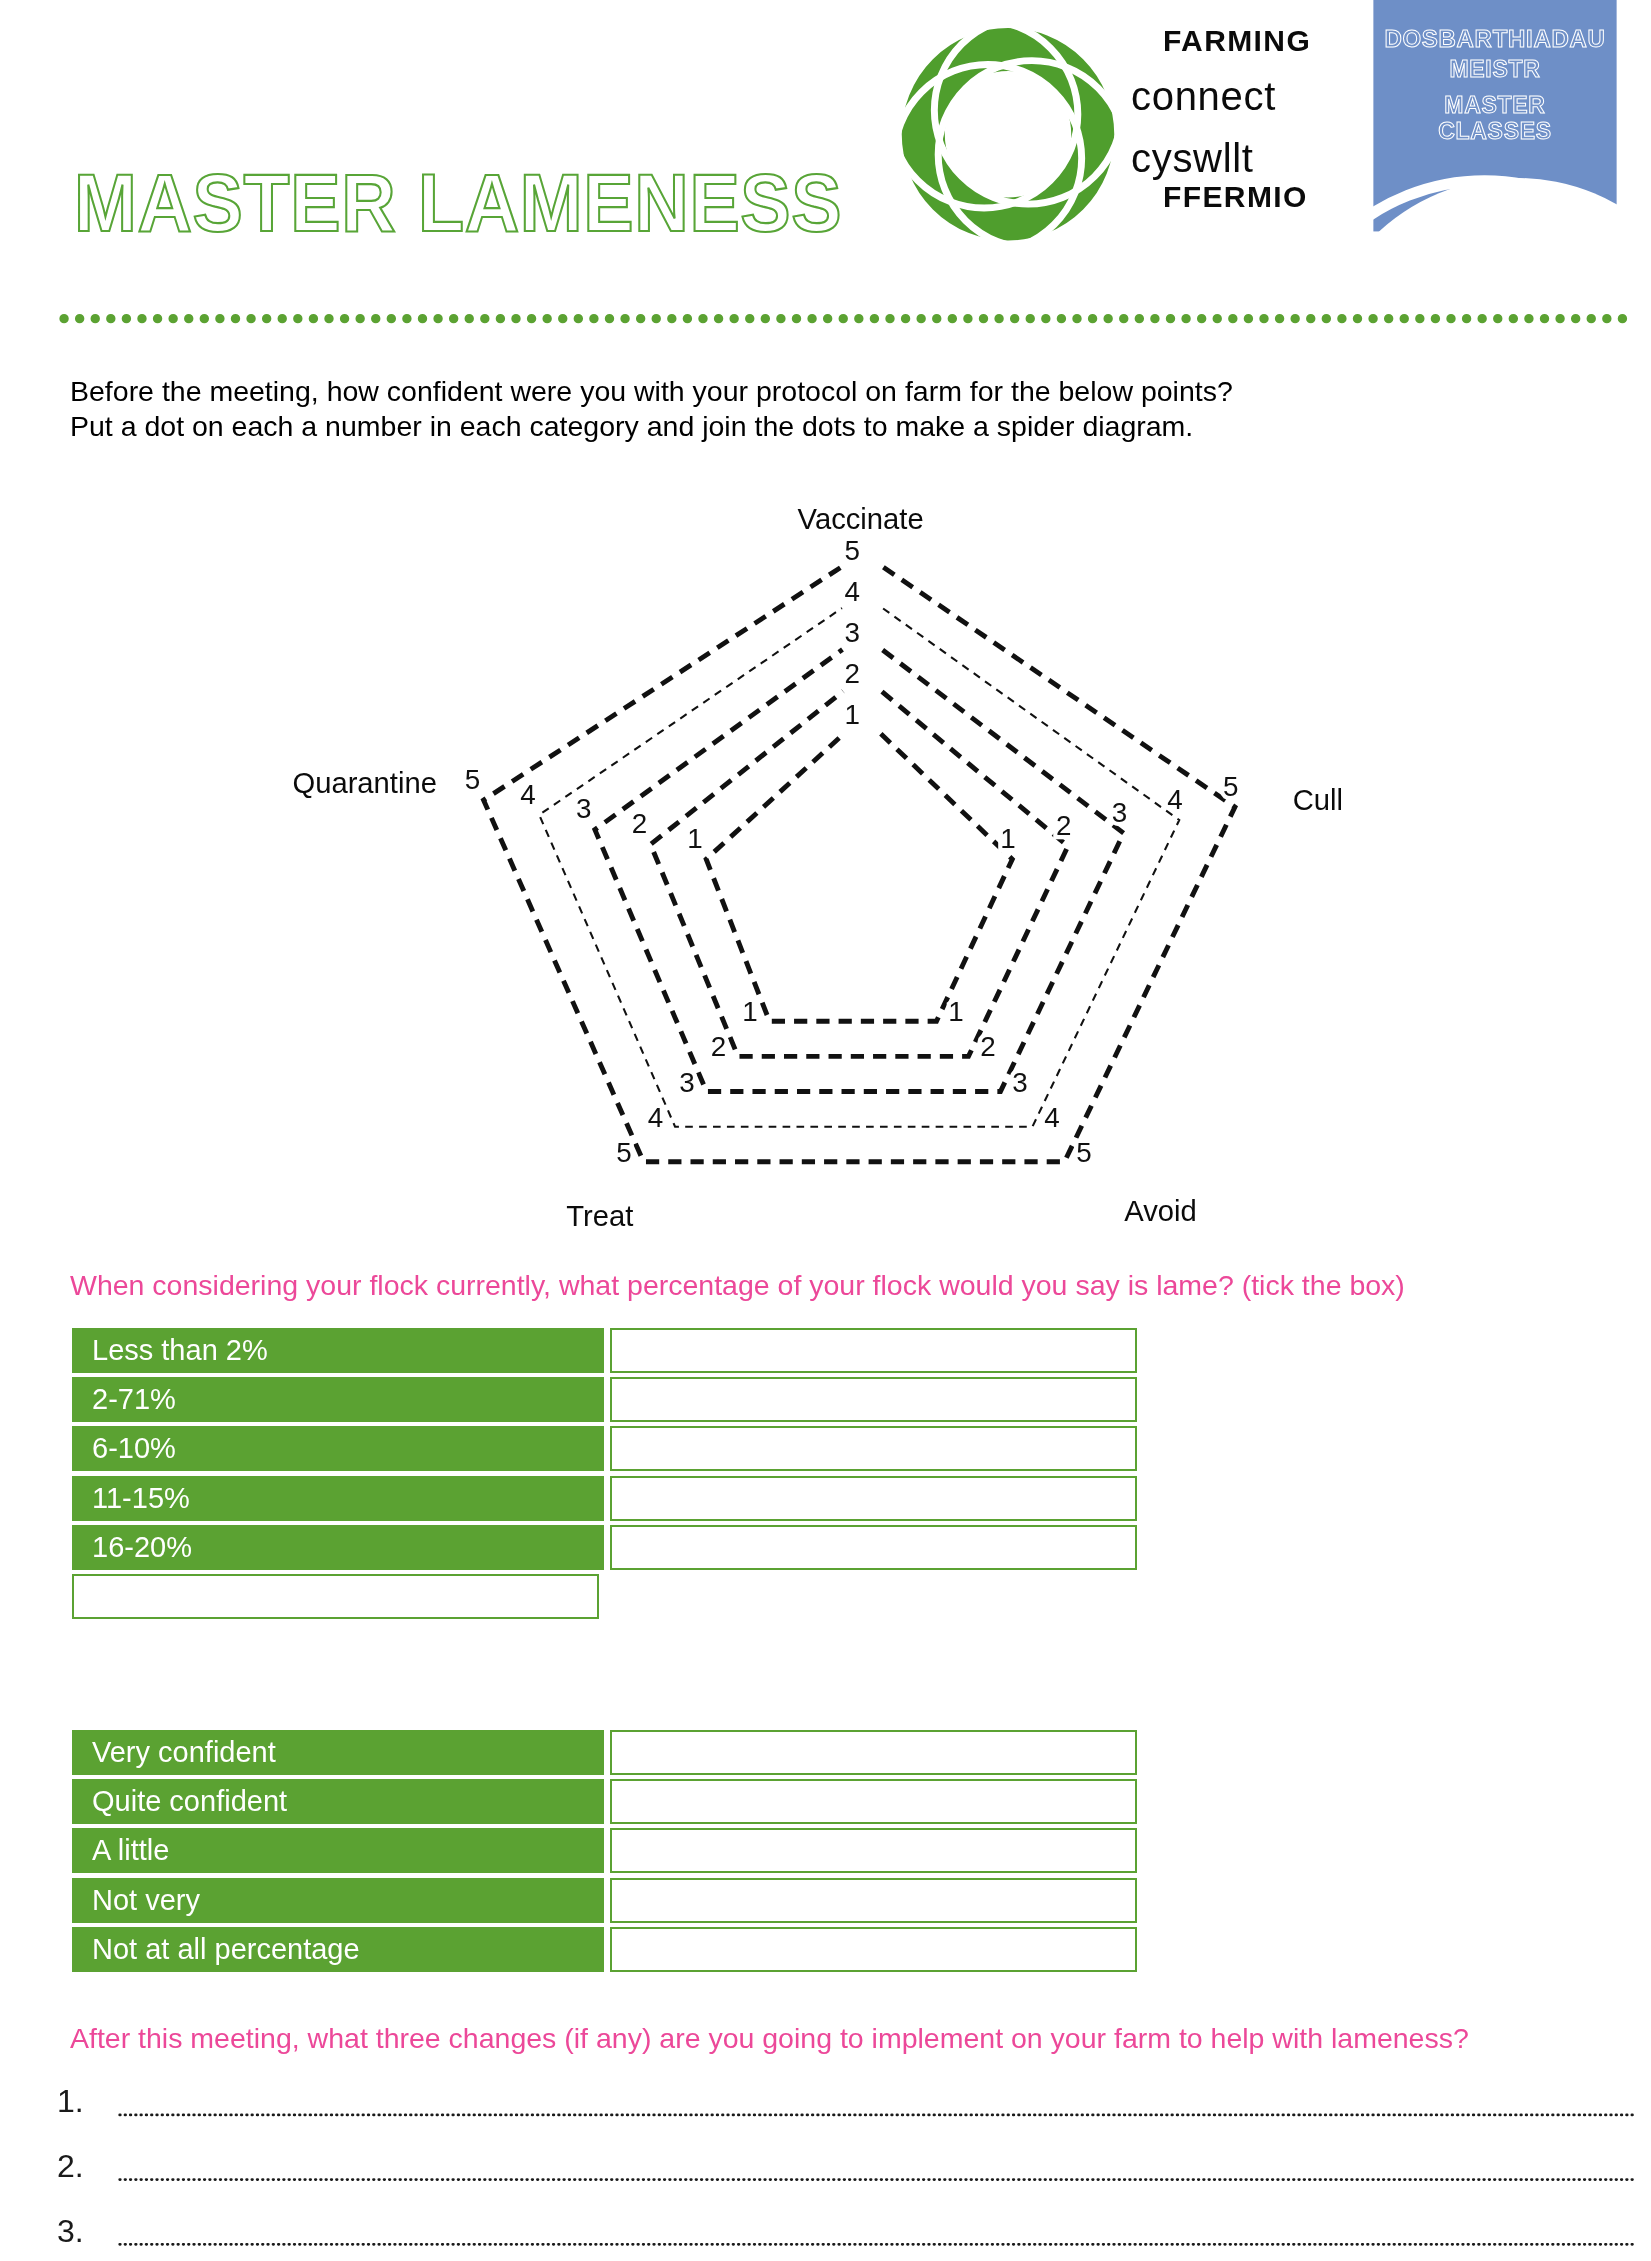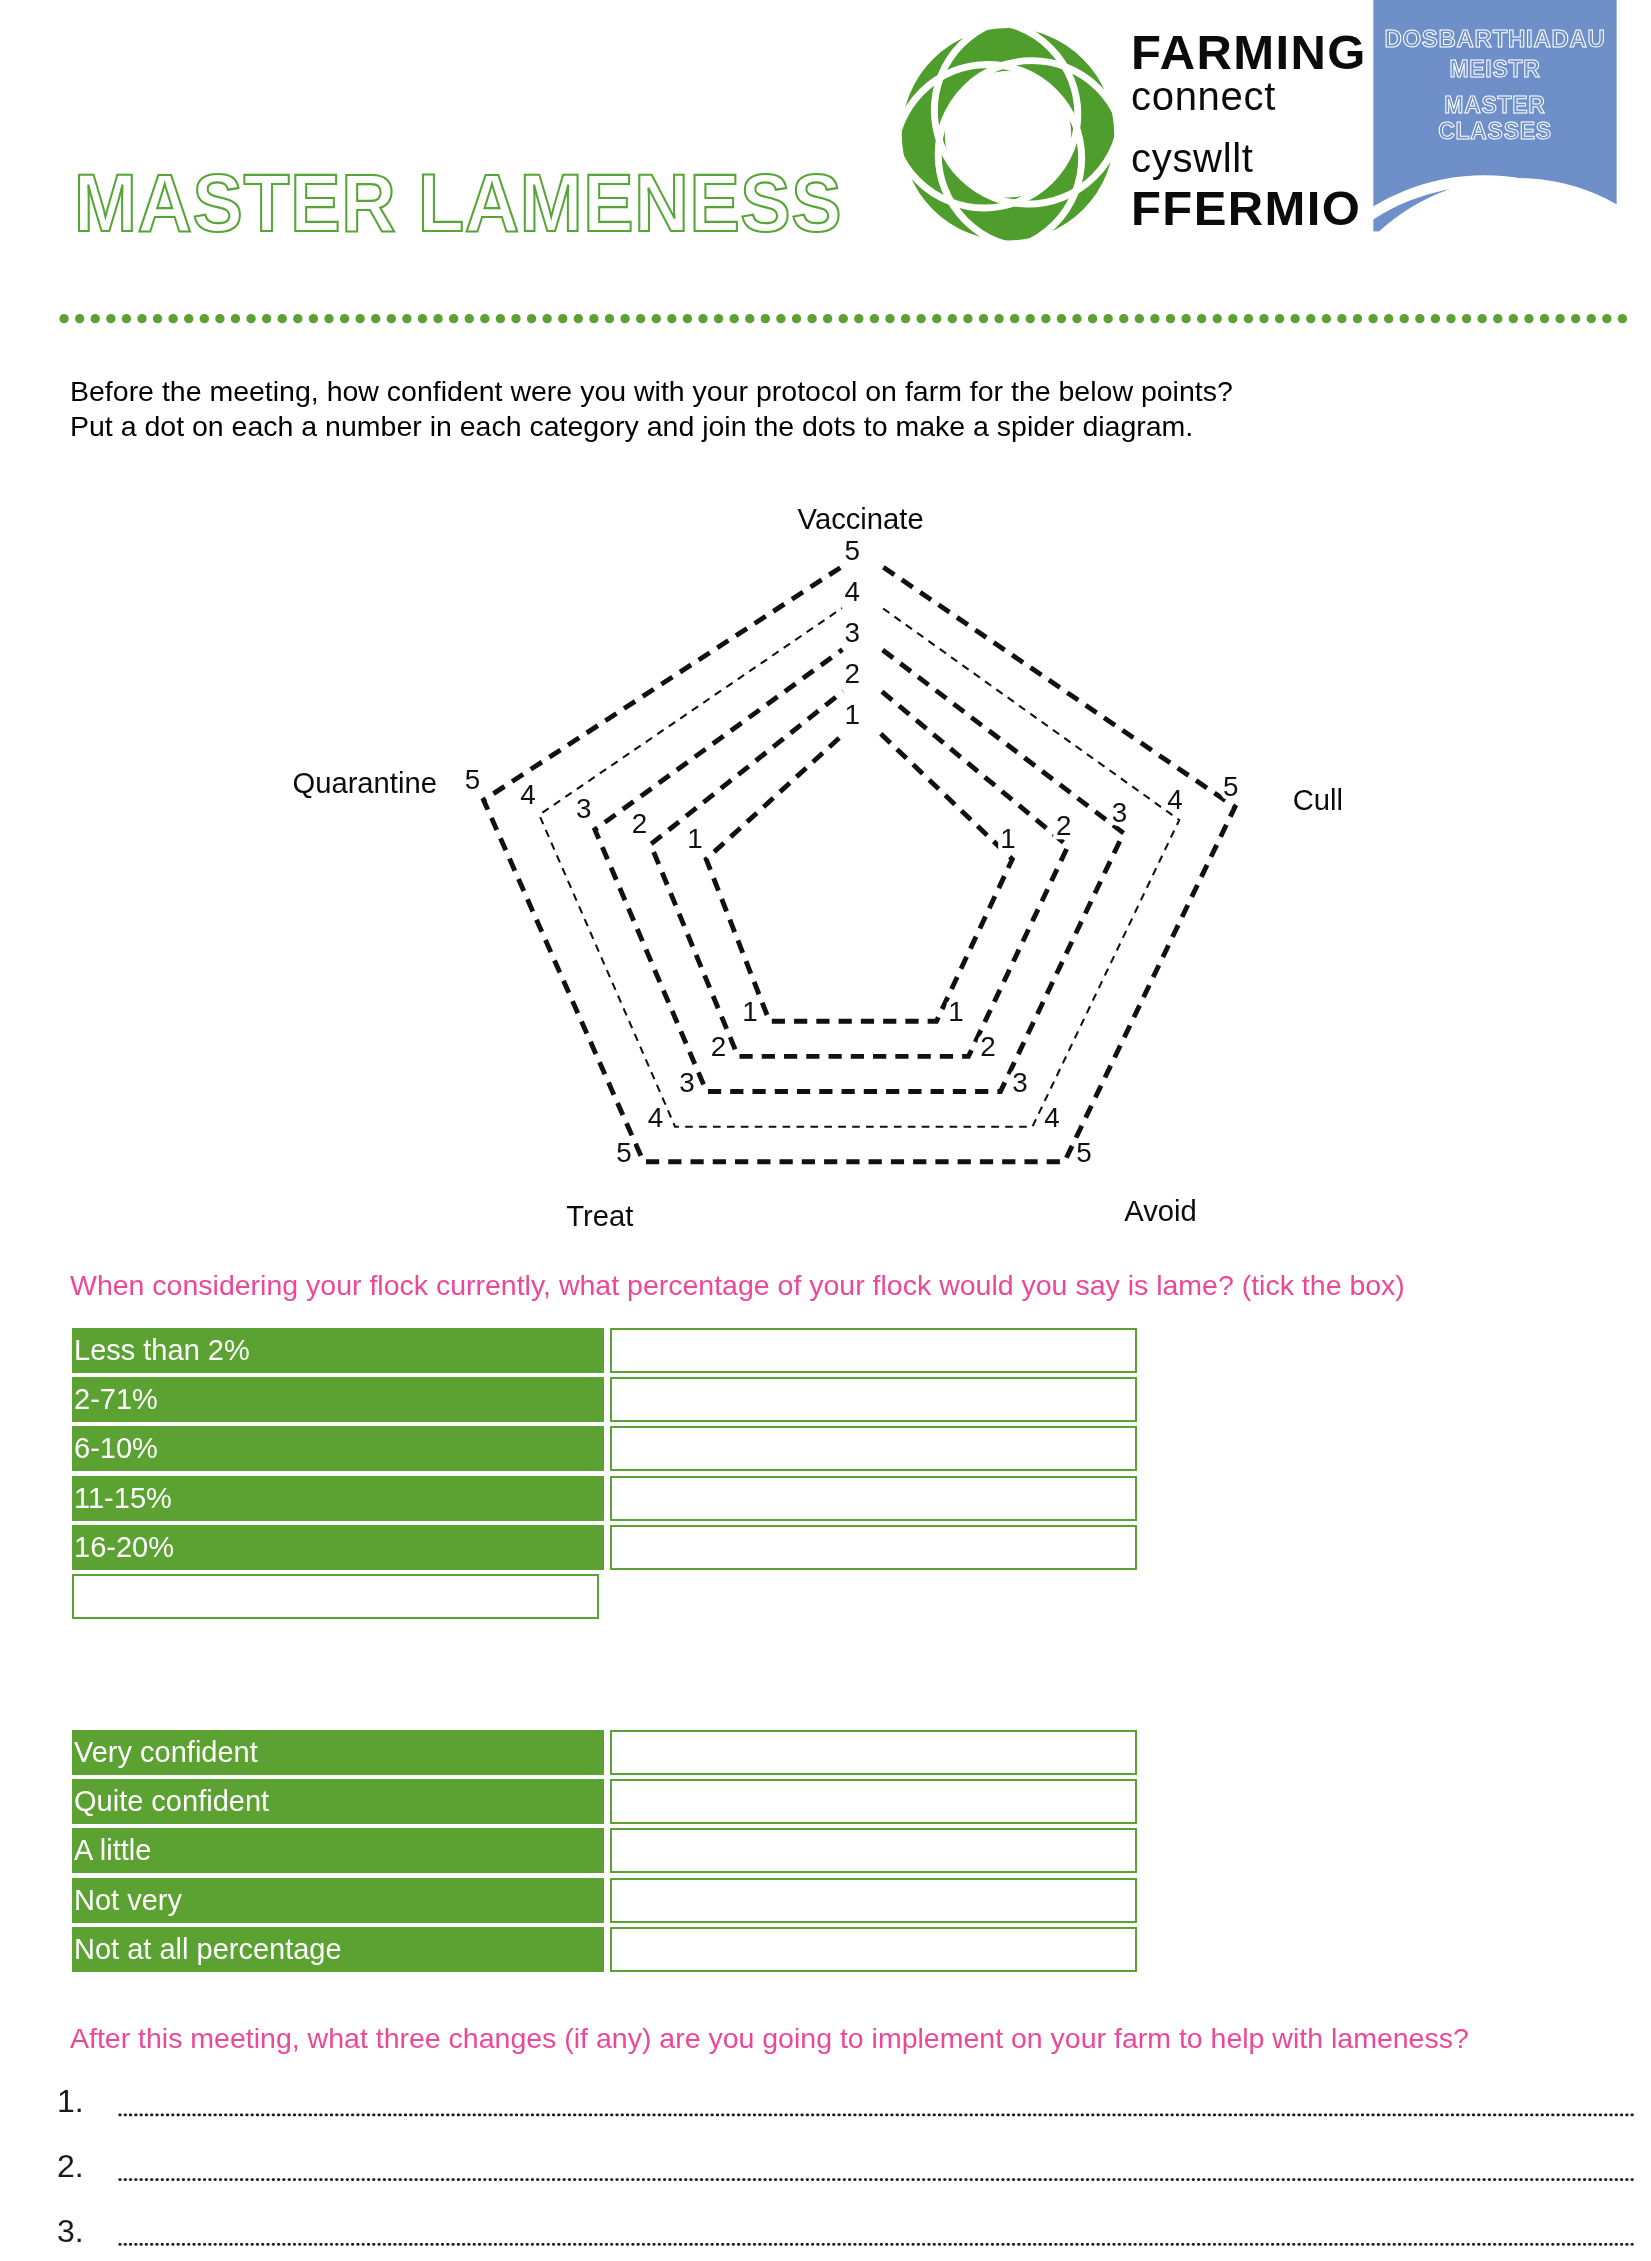--- a/index.html
+++ b/index.html
@@ -15,21 +15,21 @@
   
   #doc-title{
     left:74px;top:156px;
     font-size:82px;font-weight:bold;letter-spacing:0.7px;
     color:transparent;
     -webkit-text-stroke:2.2px var(--green-title);
     transform:scaleX(0.92);transform-origin:left top;
     white-space:nowrap;
   }
   .brand-line{position:absolute;left:1131px;color:#0b0b0b;white-space:nowrap;}
-  .brand-bold{font-size:49px;font-weight:bold;letter-spacing:1.4px;}
+  .brand-bold{font-size:30px;font-weight:bold;letter-spacing:1.4px;margin-left:32px;}
   .brand-reg{font-size:40px;font-weight:normal;letter-spacing:0.7px;}
 
   #badge-text div{
     position:absolute;width:244px;text-align:center;
     color:transparent;-webkit-text-stroke:1px #ffffff;
     font-weight:bold;letter-spacing:0.7px;white-space:nowrap;
   }
 
   
   .intro{
@@ -40,21 +40,21 @@
     left:70px;width:1579px;
     font-size:28.5px;font-weight:normal;color:#ec4899;white-space:nowrap;
   }
 
   
   .tick-table{left:72px;display:flex;flex-direction:column;gap:4.2px;}
   .tick-row{display:flex;gap:5.6px;height:45px;}
   .opt-cell{
     width:532px;background:var(--green);
     color:#ffffff;font-size:29px;line-height:45px;
-    padding-left:2px;box-sizing:border-box;
+    padding-left:20px;box-sizing:border-box;
     white-space:nowrap;
   }
   .tick-cell{
     width:527px;background:#ffffff;
     border:2.1px solid var(--green);box-sizing:border-box;
   }
 
   
   .ans-num{
     left:57px;font-size:32px;color:#1a1a1a;font-weight:normal;

